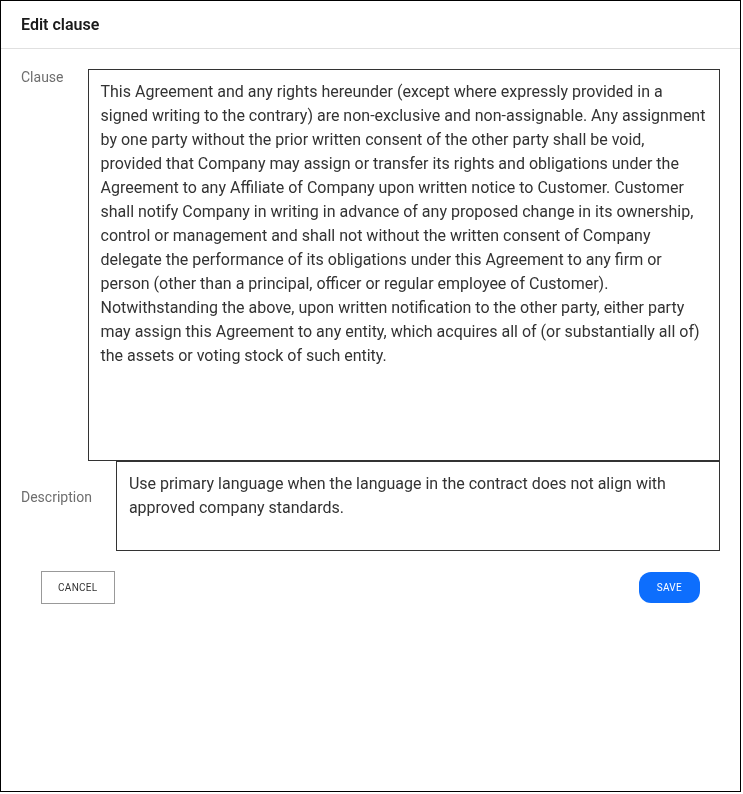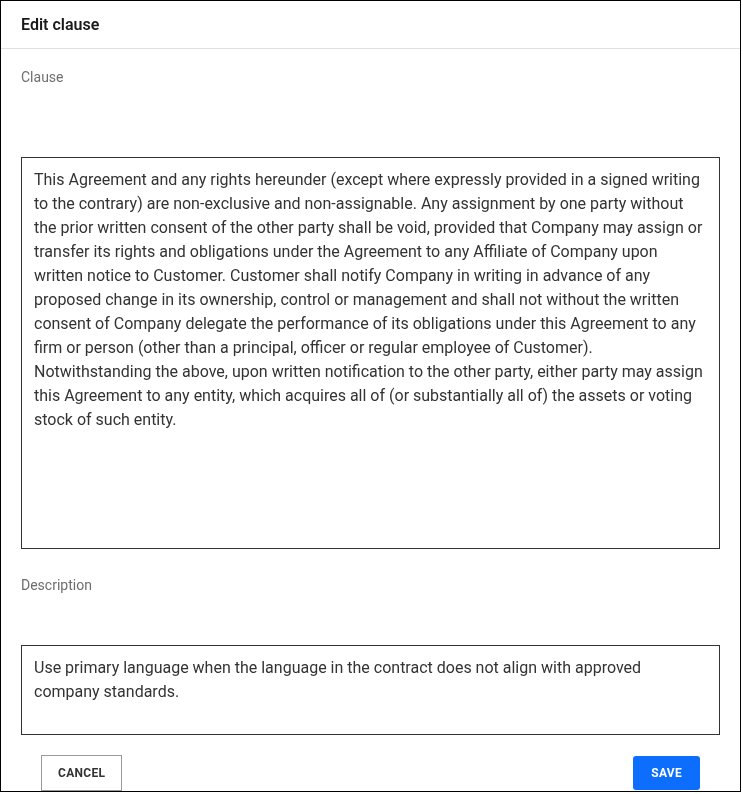--- a/index.html
+++ b/index.html
@@ -37,21 +37,21 @@
     
     .dialog-body {
       padding: 20px;
       flex: 1;
       display: flex;
       flex-direction: column;
     }
     
     .form-group {
       display: flex;
-      flex-direction: column;
+      flex-direction: row;
       gap: 24px;
     }
     
     .form-label {
       font-size: 14px;
       color: #6e6e6e;
       margin-bottom: 48px;
     }
     
     .form-label.description-label {
@@ -88,38 +88,38 @@
     .dialog-footer {
       display: flex;
       justify-content: space-between;
       align-items: center;
       padding: 0 20px 20px 20px;
       margin-top: 20px;
     }
     
     .btn {
       font-family: inherit;
-      font-size: 12px;
-      font-weight: 700;
+      font-size: 10px;
+      font-weight: 400;
       padding: 10px 16px;
       cursor: pointer;
       border: none;
       letter-spacing: 0.3px;
     }
     
     .btn-cancel {
       background: #fff;
       border: 1px solid #999;
       color: #333;
     }
     
     .btn-save {
       background: #0d6efd;
       color: #fff;
-      border-radius: 3px;
+      border-radius: 12px;
       padding: 10px 18px;
       text-align: center;
     }
   </style>
 </head>
 <body>
 
 <div class="dialog">
   <div class="dialog-header">
     <div class="dialog-title">Edit clause</div>

